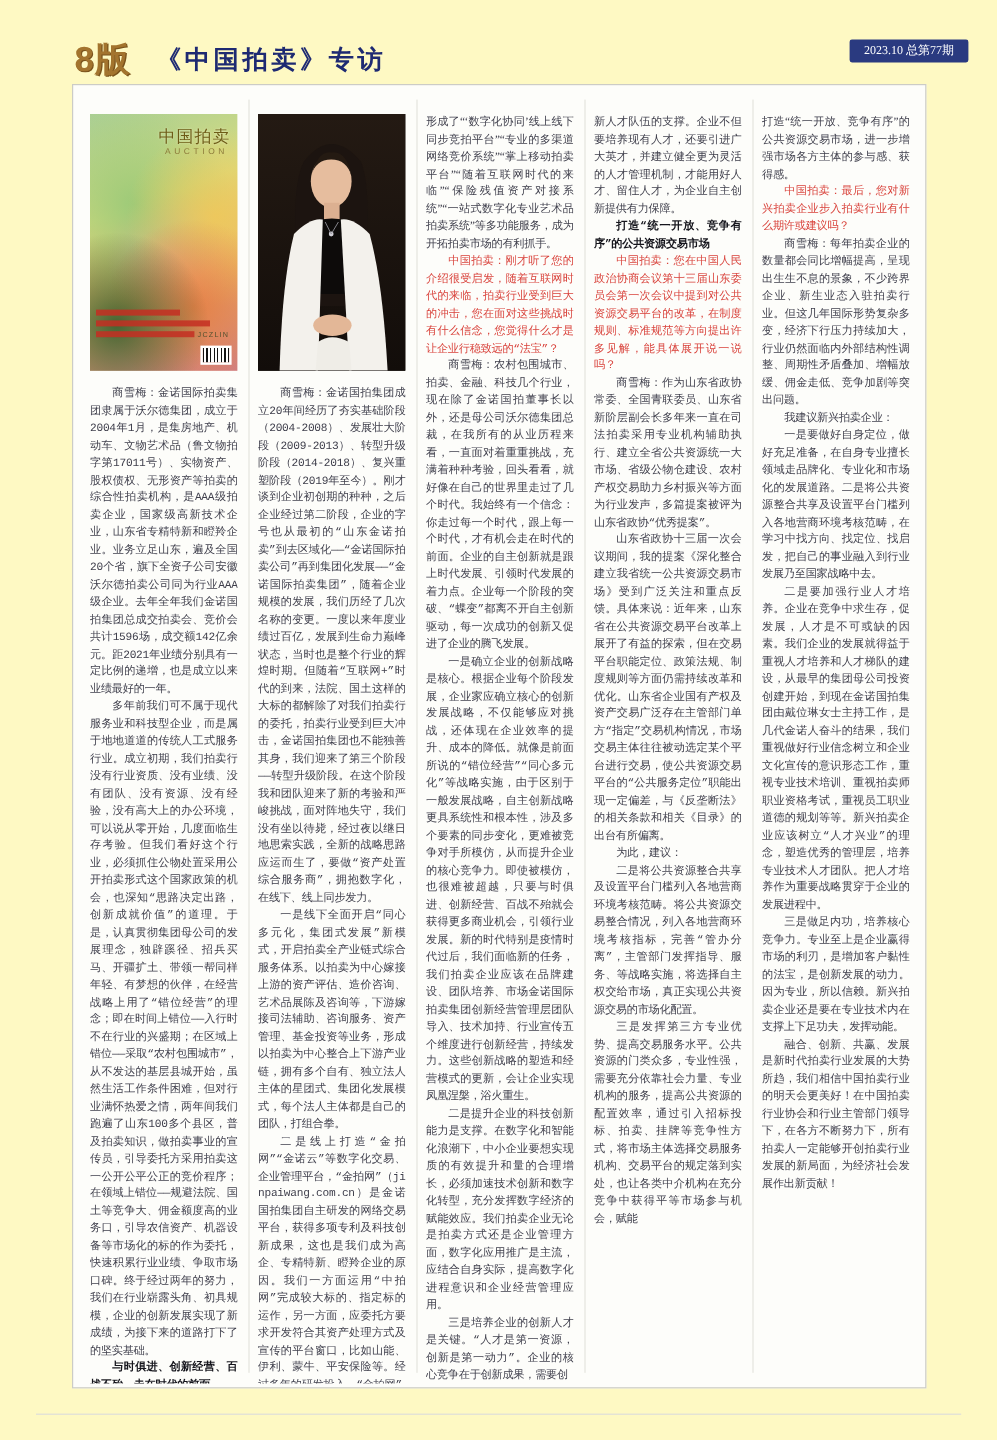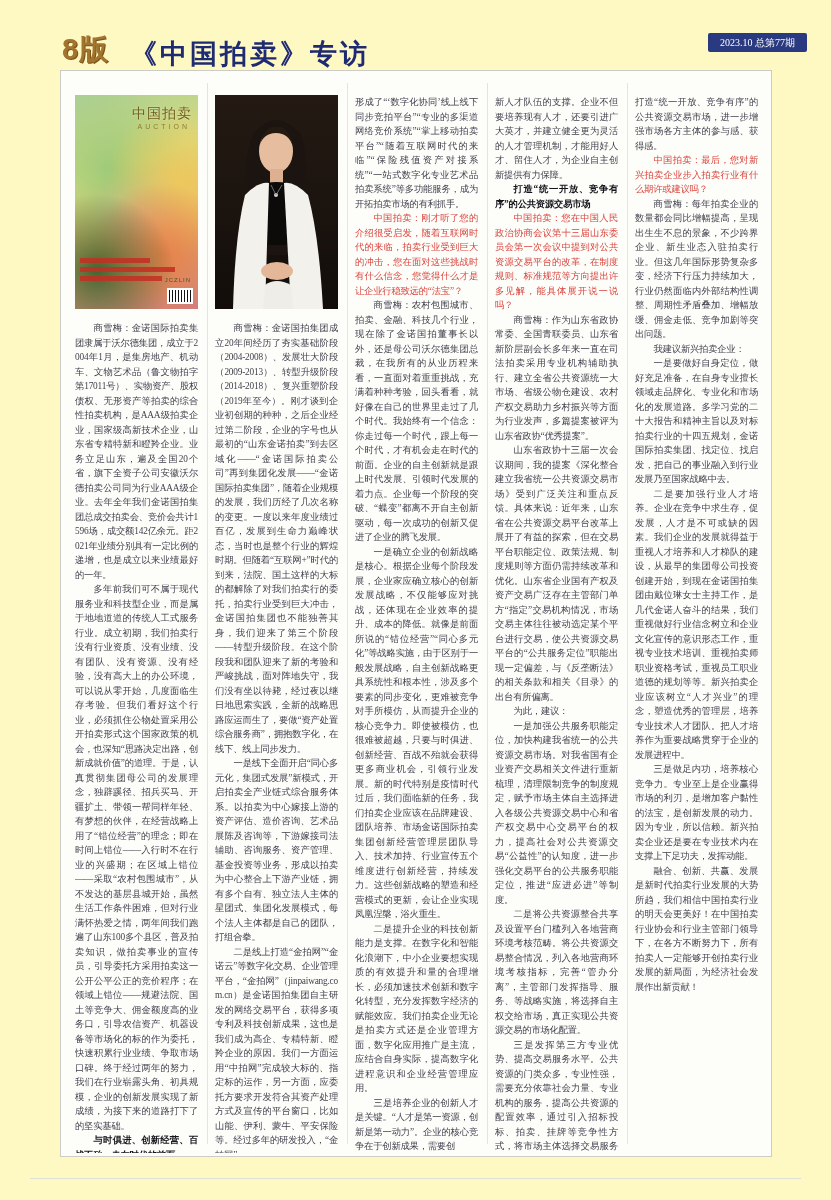--- a/index.html
+++ b/index.html
@@ -15,21 +15,21 @@
   
   .masthead-label {
     position:absolute; left:62px; top:30px;
     font-family:"Liberation Sans","DejaVu Sans",sans-serif;
     font-weight:900; font-size:29px; color:#a3742e;
     text-shadow:1px 1px 0 #7a531c; letter-spacing:1px;
   }
   .page-title {
     position:absolute; left:130px; top:36px;
     font-family:"Liberation Sans","DejaVu Sans",sans-serif;
-    font-weight:bold; font-size:27px; color:#1e2a72; letter-spacing:3px;
+    font-weight:bold; font-size:21px; color:#1e2a72; letter-spacing:3px;
   }
   .issue-badge {
     position:absolute; left:708px; top:33px; width:99px; height:19px;
     background:#2a3a80; color:#fff;
     font-family:Liberation Serif, serif;
     font-size:10px; line-height:19px; text-align:center; border-radius:2px;
   }
   
   .frame {
     position:absolute; left:60px; top:70px; width:712px; height:1087px;
@@ -44,21 +44,21 @@
   
   .cols {
     position:absolute; left:75px; top:95px; width:684px; height:1058px;
     display:flex; gap:17px;
   }
   .col { width:123px; overflow:hidden; }
   .p {
     font-size:9.3px; line-height:14.5px; color:#3f3f4c;
     text-align:justify; word-break:break-all; letter-spacing:-0.2px;
   }
-  .p.indent { text-indent:2em; }
+  .p.indent { text-indent:2em;font-family:Liberation Mono, monospace; }
   .p.red  { color:#d9433c; }
   .p.bold { color:#15151c; font-weight:bold; }
   
   .cover {
     position:relative; width:123px; height:214px; margin-bottom:12px; overflow:hidden;
     background:
       radial-gradient(circle at 18% 82%, rgba(40,90,40,.85), transparent 38%),
       radial-gradient(circle at 70% 75%, rgba(230,120,60,.8), transparent 40%),
       radial-gradient(circle at 85% 40%, rgba(240,200,90,.9), transparent 45%),
       radial-gradient(circle at 30% 35%, rgba(150,200,120,.9), transparent 50%),
@@ -171,30 +171,29 @@
         <p class="p indent">二是提升企业的科技创新能力是支撑。在数字化和智能化浪潮下，中小企业要想实现质的有效提升和量的合理增长，必须加速技术创新和数字化转型，充分发挥数字经济的赋能效应。我们拍卖企业无论是拍卖方式还是企业管理方面，数字化应用推广是主流，应结合自身实际，提高数字化进程意识和企业经营管理应用。</p>
         <p class="p indent">三是培养企业的创新人才是关键。“人才是第一资源，创新是第一动力”。企业的核心竞争在于创新成果，需要创</p>
       </div>
     <div class="col">
         <p class="p ">新人才队伍的支撑。企业不但要培养现有人才，还要引进广大英才，并建立健全更为灵活的人才管理机制，才能用好人才、留住人才，为企业自主创新提供有力保障。</p>
         <p class="p bold indent">打造“统一开放、竞争有序”的公共资源交易市场</p>
         <p class="p red indent">中国拍卖：您在中国人民政治协商会议第十三届山东委员会第一次会议中提到对公共资源交易平台的改革，在制度规则、标准规范等方向提出许多见解，能具体展开说一说吗？</p>
         <p class="p indent">商雪梅：作为山东省政协常委、全国青联委员、山东省新阶层副会长多年来一直在司法拍卖采用专业机构辅助执行、建立全省公共资源统一大市场、省级公物仓建设、农村产权交易助力乡村振兴等方面为行业发声，多篇提案被评为山东省政协“优秀提案”。</p>
         <p class="p indent">山东省政协十三届一次会议期间，我的提案《深化整合建立我省统一公共资源交易市场》受到广泛关注和重点反馈。具体来说：近年来，山东省在公共资源交易平台改革上展开了有益的探索，但在交易平台职能定位、政策法规、制度规则等方面仍需持续改革和优化。山东省企业国有产权及资产交易广泛存在主管部门单方“指定”交易机构情况，市场交易主体往往被动选定某个平台进行交易，使公共资源交易平台的“公共服务定位”职能出现一定偏差，与《反垄断法》的相关条款和相关《目录》的出台有所偏离。</p>
         <p class="p indent">为此，建议：</p>
-        <p class="p indent">一是加强公共服务职能定位，加快构建我省统一的公共资源交易市场。对我省国有企业资产交易相关文件进行重新梳理，清理限制竞争的制度规定，赋予市场主体自主选择进入各级公共资源交易中心和省产权交易中心交易平台的权力，提高社会对公共资源交易“公益性”的认知度，进一步强化交易平台的公共服务职能定位，推进“应进必进”等制度。</p>
         <p class="p indent">二是将公共资源整合共享及设置平台门槛列入各地营商环境考核范畴。将公共资源交易整合情况，列入各地营商环境考核指标，完善“管办分离”，主管部门发挥指导、服务、等战略实施，将选择自主权交给市场，真正实现公共资源交易的市场化配置。</p>
         <p class="p indent">三是发挥第三方专业优势、提高交易服务水平。公共资源的门类众多，专业性强，需要充分依靠社会力量、专业机构的服务，提高公共资源的配置效率，通过引入招标投标、拍卖、挂牌等竞争性方式，将市场主体选择交易服务机构、交易平台的规定落到实处，也让各类中介机构在充分竞争中获得平等市场参与机会，赋能</p>
       </div>
     <div class="col">
         <p class="p ">打造“统一开放、竞争有序”的公共资源交易市场，进一步增强市场各方主体的参与感、获得感。</p>
         <p class="p red indent">中国拍卖：最后，您对新兴拍卖企业步入拍卖行业有什么期许或建议吗？</p>
         <p class="p indent">商雪梅：每年拍卖企业的数量都会同比增幅提高，呈现出生生不息的景象，不少跨界企业、新生业态入驻拍卖行业。但这几年国际形势复杂多变，经济下行压力持续加大，行业仍然面临内外部结构性调整、周期性矛盾叠加、增幅放缓、佣金走低、竞争加剧等突出问题。</p>
         <p class="p indent">我建议新兴拍卖企业：</p>
-        <p class="p indent">一是要做好自身定位，做好充足准备，在自身专业擅长领域走品牌化、专业化和市场化的发展道路。多学习党的二十大报告和精神主旨以及对标拍卖行业的十四五规划，金诺国际拍卖集团、找定位、找启发，把自己的事业融入到行业发展乃至国家战略中去。</p>
+        <p class="p indent">一是要做好自身定位，做好充足准备，在自身专业擅长领域走品牌化、专业化和市场化的发展道路。二是将公共资源整合共享及设置平台门槛列入各地营商环境考核范畴，在学习中找方向、找定位、找启发，把自己的事业融入到行业发展乃至国家战略中去。</p>
         <p class="p indent">二是要加强行业人才培养。企业在竞争中求生存，促发展，人才是不可或缺的因素。我们企业的发展就得益于重视人才培养和人才梯队的建设，从最早的集团母公司投资创建开始，到现在金诺国拍集团由戴位琳女士主持工作，是几代金诺人奋斗的结果，我们重视做好行业信念树立和企业文化宣传的意识形态工作，重视专业技术培训、重视拍卖师职业资格考试，重视员工职业道德的规划等等。新兴拍卖企业应该树立“人才兴业”的理念，塑造优秀的管理层，培养专业技术人才团队。把人才培养作为重要战略贯穿于企业的发展进程中。</p>
         <p class="p indent">三是做足内功，培养核心竞争力。专业至上是企业赢得市场的利刃，是增加客户黏性的法宝，是创新发展的动力。因为专业，所以信赖。新兴拍卖企业还是要在专业技术内在支撑上下足功夫，发挥动能。</p>
         <p class="p indent">融合、创新、共赢、发展是新时代拍卖行业发展的大势所趋，我们相信中国拍卖行业的明天会更美好！在中国拍卖行业协会和行业主管部门领导下，在各方不断努力下，所有拍卖人一定能够开创拍卖行业发展的新局面，为经济社会发展作出新贡献！</p>
       </div>
   </div>
 
   <div class="footer-rule"></div>
 </div>
 
 </body></html>

